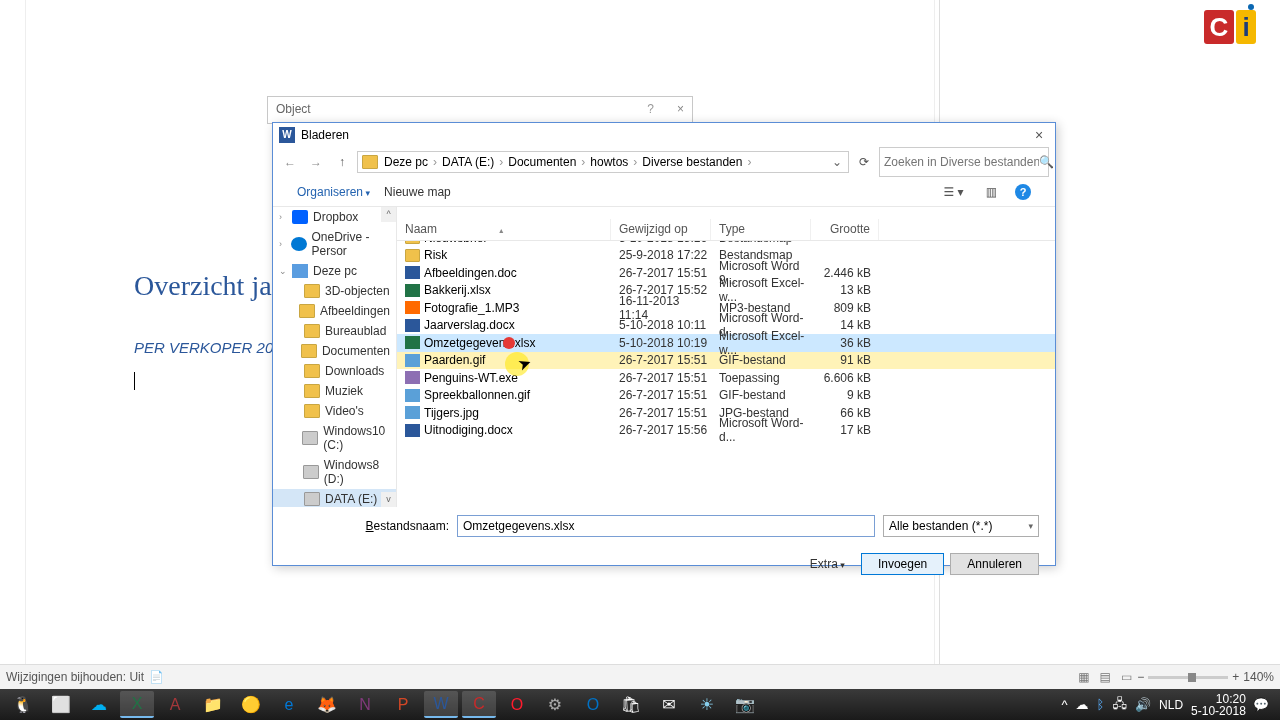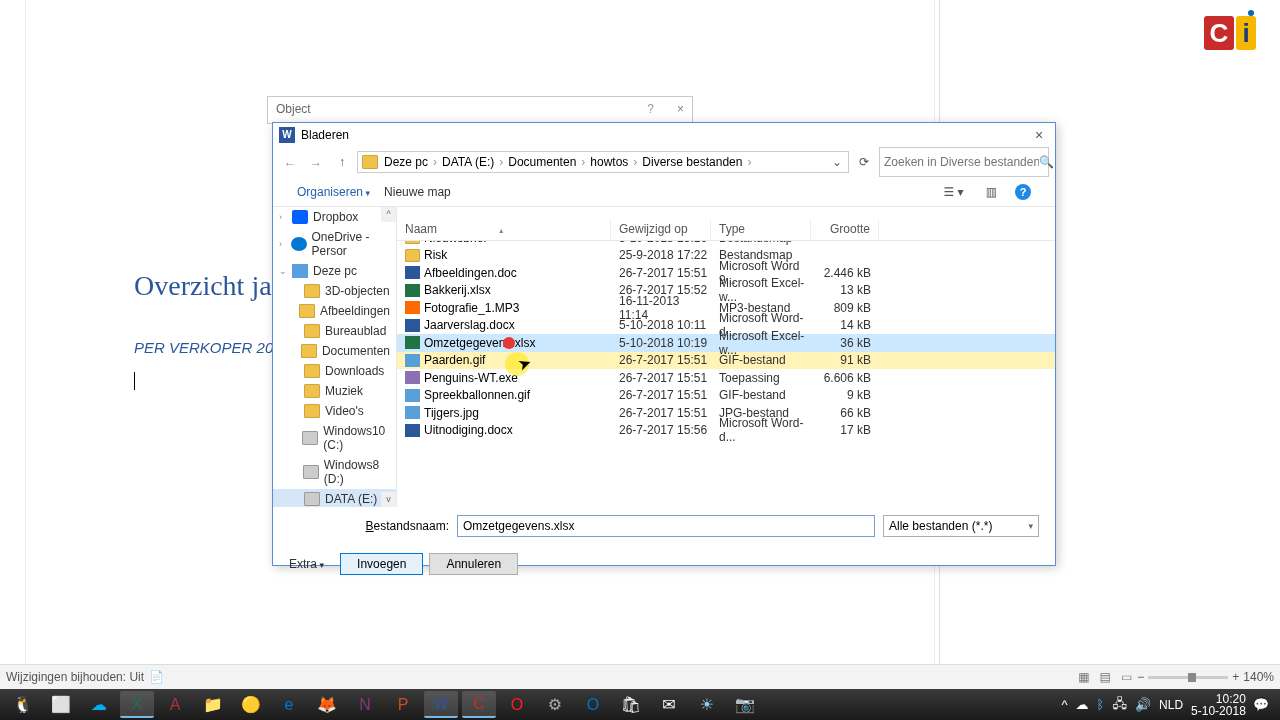--- a/index.html
+++ b/index.html
@@ -3,21 +3,21 @@
 <meta charset="utf-8">
 <style>
 *{margin:0;padding:0;box-sizing:border-box;font-family:"Segoe UI",Tahoma,sans-serif;font-size:12px}
 body{width:1280px;height:720px;background:#fff;position:relative;overflow:hidden}
 .doc-bg{position:absolute;left:0;top:0;width:940px;height:670px;background:#fff;border-right:1px solid #ddd}
 .doc-margin{position:absolute;left:25px;top:0;width:910px;height:670px;border-left:1px solid #eee;border-right:1px solid #eee}
 .doc-title{position:absolute;left:134px;top:270px;font-size:28px;color:#2b579a;font-weight:400;font-family:"Segoe UI Light"}
 .doc-sub{position:absolute;left:134px;top:339px;font-size:15px;color:#2b579a;font-style:italic}
 .cursor{position:absolute;left:134px;top:372px;width:1px;height:18px;background:#000}
 
-.logo{position:absolute;right:18px;top:16px;width:58px;height:38px;background:#fff}
+.logo{position:absolute;right:18px;top:10px;width:58px;height:38px;background:#fff}
 .logo .c{display:inline-block;width:30px;height:34px;background:#c92a2a;color:#fff;font-size:26px;font-weight:bold;text-align:center;border-radius:3px;line-height:34px}
 .logo .i{display:inline-block;width:20px;height:34px;background:#f5b800;color:#1c3d7a;font-size:26px;font-weight:bold;text-align:center;line-height:34px;border-radius:3px;margin-left:2px;position:relative}
 .logo .i::after{content:"";position:absolute;right:2px;top:-6px;width:6px;height:6px;background:#0a67b2;border-radius:50%}
 
 .object-dlg{position:absolute;left:267px;top:96px;width:426px;height:28px;background:#fff;border:1px solid #c8c8c8}
 .object-dlg .ttl{position:absolute;left:8px;top:5px;color:#666}
 .object-dlg .help{position:absolute;right:38px;top:5px;color:#999}
 .object-dlg .close{position:absolute;right:8px;top:5px;color:#888}
 
 .browse-dlg{position:absolute;left:272px;top:122px;width:784px;height:444px;background:#fff;border:1px solid #5a8dd6;box-shadow:2px 2px 10px rgba(0,0,0,0.2)}
@@ -81,21 +81,21 @@
 .fico-s.gif,.fico-s.jpg{background:#5aa0d8}
 .fico-s.exe{background:#8d6fb3}
 
 .bd-foot{padding:8px 16px}
 .fn-row{display:flex;align-items:center;gap:8px;margin-bottom:16px}
 .fn-row label{width:160px;text-align:right}
 .fn-row label u{text-decoration:underline}
 .fn-input{flex:1;height:22px;border:1px solid #7a9fd4;padding:0 5px}
 .fn-select{width:156px;height:22px;border:1px solid #adadad;padding:0 5px;display:flex;align-items:center}
 .fn-select::after{content:"▾";margin-left:auto;font-size:9px;color:#666}
-.btn-row{display:flex;justify-content:flex-start;gap:6px;align-items:center}
+.btn-row{display:flex;justify-content:flex-end;gap:6px;align-items:center}
 .extra{color:#333;margin-right:10px}
 .extra::after{content:" ▾";font-size:9px}
 .btn{height:22px;padding:0 16px;border:1px solid #adadad;background:#e1e1e1;display:flex;align-items:center}
 .btn.primary{border:1.5px solid #0078d7;background:#e5f1fb}
 
 .cursor-arrow{position:absolute;left:518px;top:354px;font-size:16px;color:#000;pointer-events:none;z-index:100;transform:rotate(-20deg)}
 .cursor-hl{position:absolute;left:505px;top:352px;width:24px;height:24px;background:rgba(255,230,0,0.55);border-radius:50%;z-index:99;pointer-events:none}
 .click-dot{position:absolute;left:503px;top:337px;width:12px;height:12px;background:#e53935;border-radius:50%;z-index:98;pointer-events:none}
 
 .statusbar{position:absolute;left:0;bottom:31px;width:1280px;height:25px;background:#f3f3f3;border-top:1px solid #ddd;display:flex;align-items:center;padding:0 6px;font-size:11px;color:#555}

